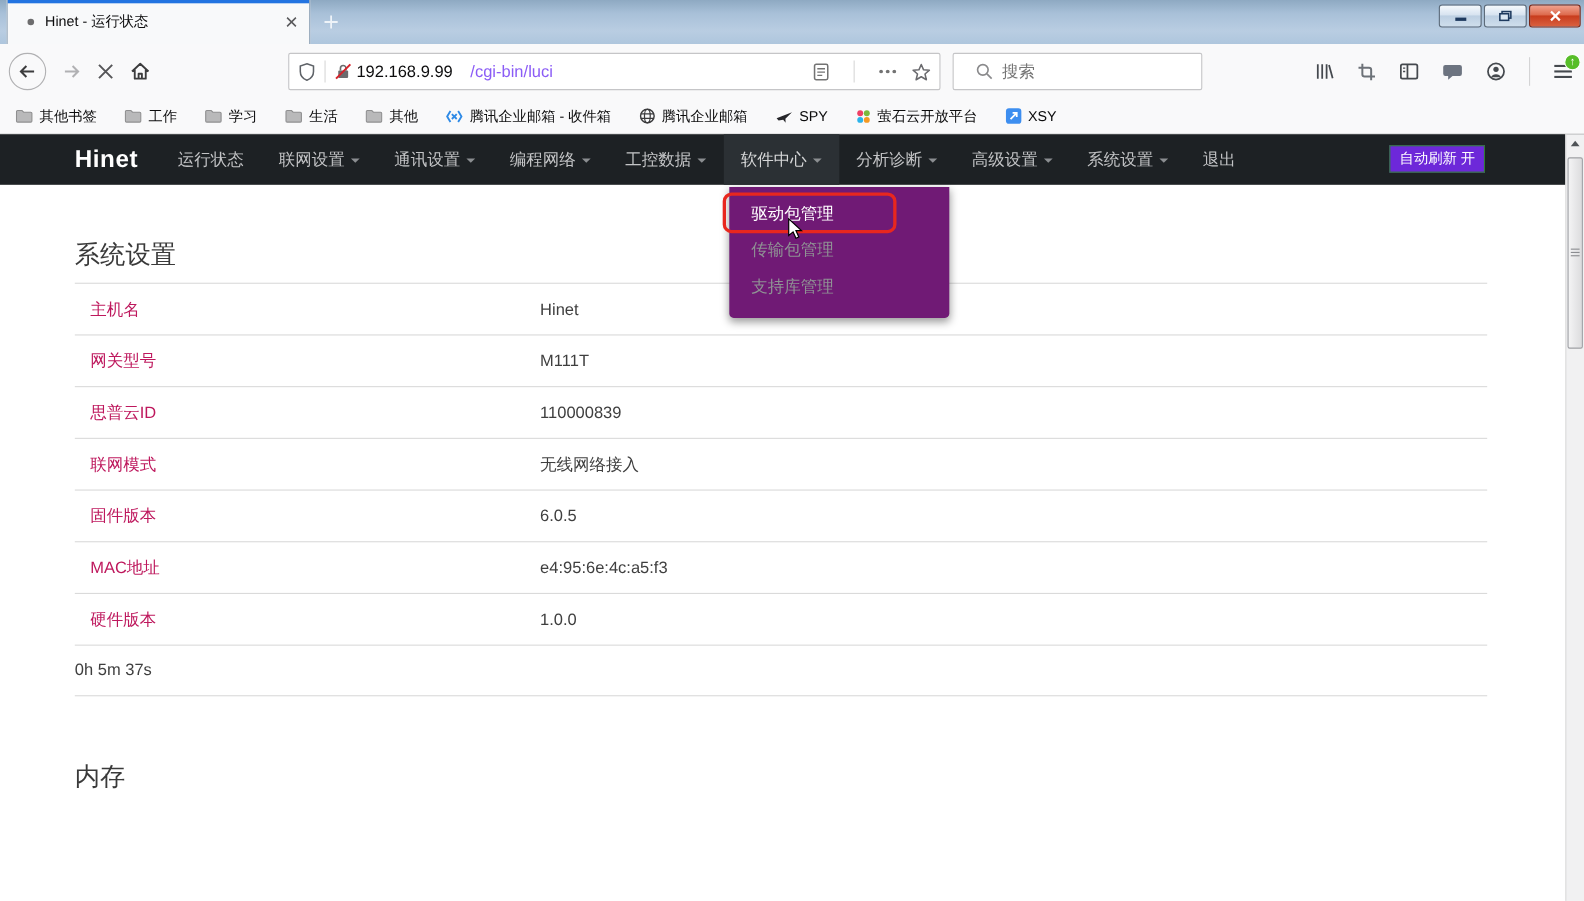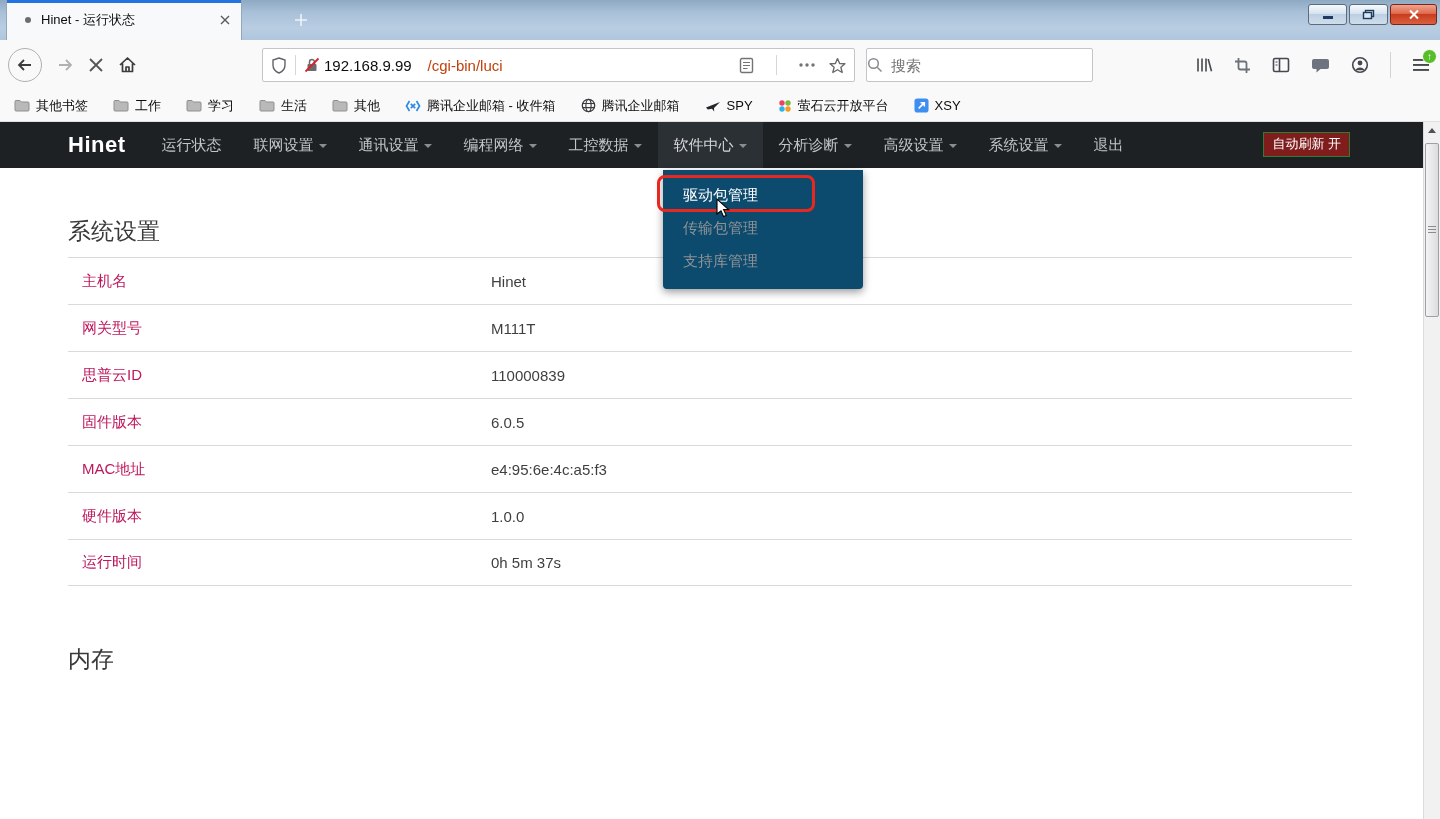--- a/index.html
+++ b/index.html
@@ -3,21 +3,21 @@
 <meta charset="utf-8">
 <style>
   * { margin:0; padding:0; box-sizing:border-box; }
   html,body { width:1440px; height:819px; overflow:hidden;
     font-family:"Liberation Sans","DejaVu Sans",sans-serif; background:#fff; }
   .stage { position:relative; width:1440px; height:819px; }
 
   
   .titlebar { position:absolute; left:0; top:0; width:1440px; height:40px;
     background:linear-gradient(#8ea9c2,#a8c0d8 30%,#b9cde2 70%,#aec6dd); }
-  .tab { position:absolute; left:6px; top:0; width:236px; height:40px;
+  .tab { position:absolute; left:6px; top:0; width:276px; height:40px;
     background:#f8f9fa; border-left:1px solid #94a7ba; border-right:1px solid #94a7ba;
     display:flex; align-items:center; }
   .tab::before { content:""; position:absolute; left:0; top:0; width:100%; height:3px; background:#2374e1; }
   .tab-favicon { width:6px; height:6px; border-radius:50%; background:#6d6d6e; margin:0 10px 0 18px; }
   .tab-title { font-size:13px; color:#0c0c0d; flex:1; white-space:nowrap; overflow:hidden; }
   .tab-close { margin-right:10px; cursor:default; display:flex; }
   .newtab { position:absolute; left:284px; top:4px; width:34px; height:32px;
     display:flex; align-items:center; justify-content:center; }
   .win-controls { position:absolute; right:3px; top:4px; display:flex; gap:2px; }
   .win-btn { width:39px; height:21px; border:1px solid #5d6b7a; border-radius:3px;
@@ -30,24 +30,24 @@
   .toolbar { position:absolute; left:0; top:40px; width:1440px; height:50px;
     background:#f9f9fa; display:flex; align-items:center; }
   .navbtns { position:absolute; left:8px; top:0; height:50px; display:flex; align-items:center; gap:14px; }
   .circle-btn { width:34px; height:34px; border:1px solid #b1b1b3; border-radius:50%;
     display:flex; align-items:center; justify-content:center; }
   .urlbar { position:absolute; left:262px; top:8px; width:593px; height:34px; background:#fff;
     border:1px solid #c5c5c7; border-radius:2px; display:flex; align-items:center; padding:0 8px; }
   .urlbar .sep { width:1px; height:20px; background:#d7d7d8; margin:0 8px; }
   .url-text { font-size:15px; margin-left:4px; flex:1; white-space:nowrap; overflow:hidden; }
   .url-text .domain { color:#0c0c0d; }
-  .url-text .path { color:#c2410c;padding-left:16px; }
+  .url-text .path { color:#8b5cf6;padding-left:16px; }
   .url-actions { display:flex; align-items:center; gap:14px; margin-left:8px; }
   .searchbar { position:absolute; left:866px; top:8px; width:227px; height:34px; background:#fff;
-    border:1px solid #c5c5c7; border-radius:2px; display:flex; align-items:center; padding:0 0; }
+    border:1px solid #c5c5c7; border-radius:2px; display:flex; align-items:center; padding:0 20px; }
   .searchbar input { border:none; outline:none; font-size:15px; width:160px; margin-left:8px;
     font-family:inherit; color:#3c3c3d; background:transparent; }
   .searchbar input::placeholder { color:#757575; opacity:1; }
   .tb-right { position:absolute; right:10px; top:0; height:50px; display:flex; align-items:center; gap:21px; }
   .tb-right .sep { width:1px; height:26px; background:#d4d4d5; }
   .menu-wrap { position:relative; display:flex; }
   .badge { position:absolute; right:-7px; top:-8px; width:15px; height:15px; border-radius:50%;
     background:#57bd28; border:1px solid #fff; display:flex; align-items:center; justify-content:center;
     color:#fff; font-size:10px; font-weight:bold; line-height:1; }
 
@@ -61,24 +61,24 @@
 
   .site-nav { position:absolute; left:0; top:0; width:1440px; height:46px; background:#1d2124;
     display:flex; align-items:center; }
   .brand { margin-left:68px; color:#fff; font-size:22px; font-weight:bold; letter-spacing:.5px; }
   .nav-items { display:flex; margin-left:20px; height:46px; }
   .nav-item { display:flex; align-items:center; padding:0 16px; height:46px; font-size:15px;
     color:#c3c4c6; cursor:pointer; gap:5px; }
   .nav-item.open { background:#2b3034; color:#d6d7d8; }
   .caret { width:0; height:0; border-left:4px solid transparent; border-right:4px solid transparent;
     border-top:4px solid #8b8e91; margin-top:2px; }
-  .auto-refresh { position:absolute; right:90px; top:10px; background:#7f1d1d; border:1px solid #2f7c33;
+  .auto-refresh { position:absolute; right:90px; top:10px; background:#6d28d9; border:1px solid #2f7c33;
     color:#fff; font-size:13px; padding:3px 8px; border-radius:0; line-height:1.3; }
 
-  .dropdown { position:absolute; left:663px; top:48px; width:200px; background:#0c4a6e;
+  .dropdown { position:absolute; left:663px; top:48px; width:200px; background:#701a75;
     border-radius:0 0 4px 4px; padding:8px 0 12px; box-shadow:0 3px 8px rgba(0,0,0,.4); z-index:20; }
   .dd-item { height:33px; line-height:33px; padding-left:20px; font-size:15px; color:#8f9294; cursor:pointer; }
   .dd-item.hover { color:#ffffff; }
   .annotation { position:absolute; left:657px; top:53px; width:158px; height:37px;
     border:3px solid #e8271e; border-radius:8px; z-index:30; pointer-events:none; }
   .cursor { position:absolute; left:716px; top:76px; z-index:31; }
 
   .content { position:absolute; left:68px; top:46px; width:1284px; }
   .section-title { font-size:23px; color:#3a3a3a; font-weight:500; margin:48px 0 10px; }
   .info-table { width:100%; }
@@ -396,33 +396,36 @@
           </div>
         <div class="info-row">
             <span class="info-label">网关型号</span>
             <span class="info-value">M111T</span>
           </div>
         <div class="info-row">
             <span class="info-label">思普云ID</span>
             <span class="info-value">110000839</span>
           </div>
         <div class="info-row">
+            <span class="info-label">联网模式</span>
+            <span class="info-value">无线网络接入</span>
+          </div>
+        <div class="info-row">
             <span class="info-label">固件版本</span>
             <span class="info-value">6.0.5</span>
           </div>
         <div class="info-row">
             <span class="info-label">MAC地址</span>
             <span class="info-value">e4:95:6e:4c:a5:f3</span>
           </div>
         <div class="info-row">
             <span class="info-label">硬件版本</span>
             <span class="info-value">1.0.0</span>
           </div>
         <div class="info-row">
-            <span class="info-label">运行时间</span>
             <span class="info-value">0h 5m 37s</span>
           </div>
       </div>
       <div class="section-title next">内存</div>
     </div>
 
     <div class="scrollbar">
       <div class="sb-up">
           <div class="sb-up-arrow"></div>
         </div>

